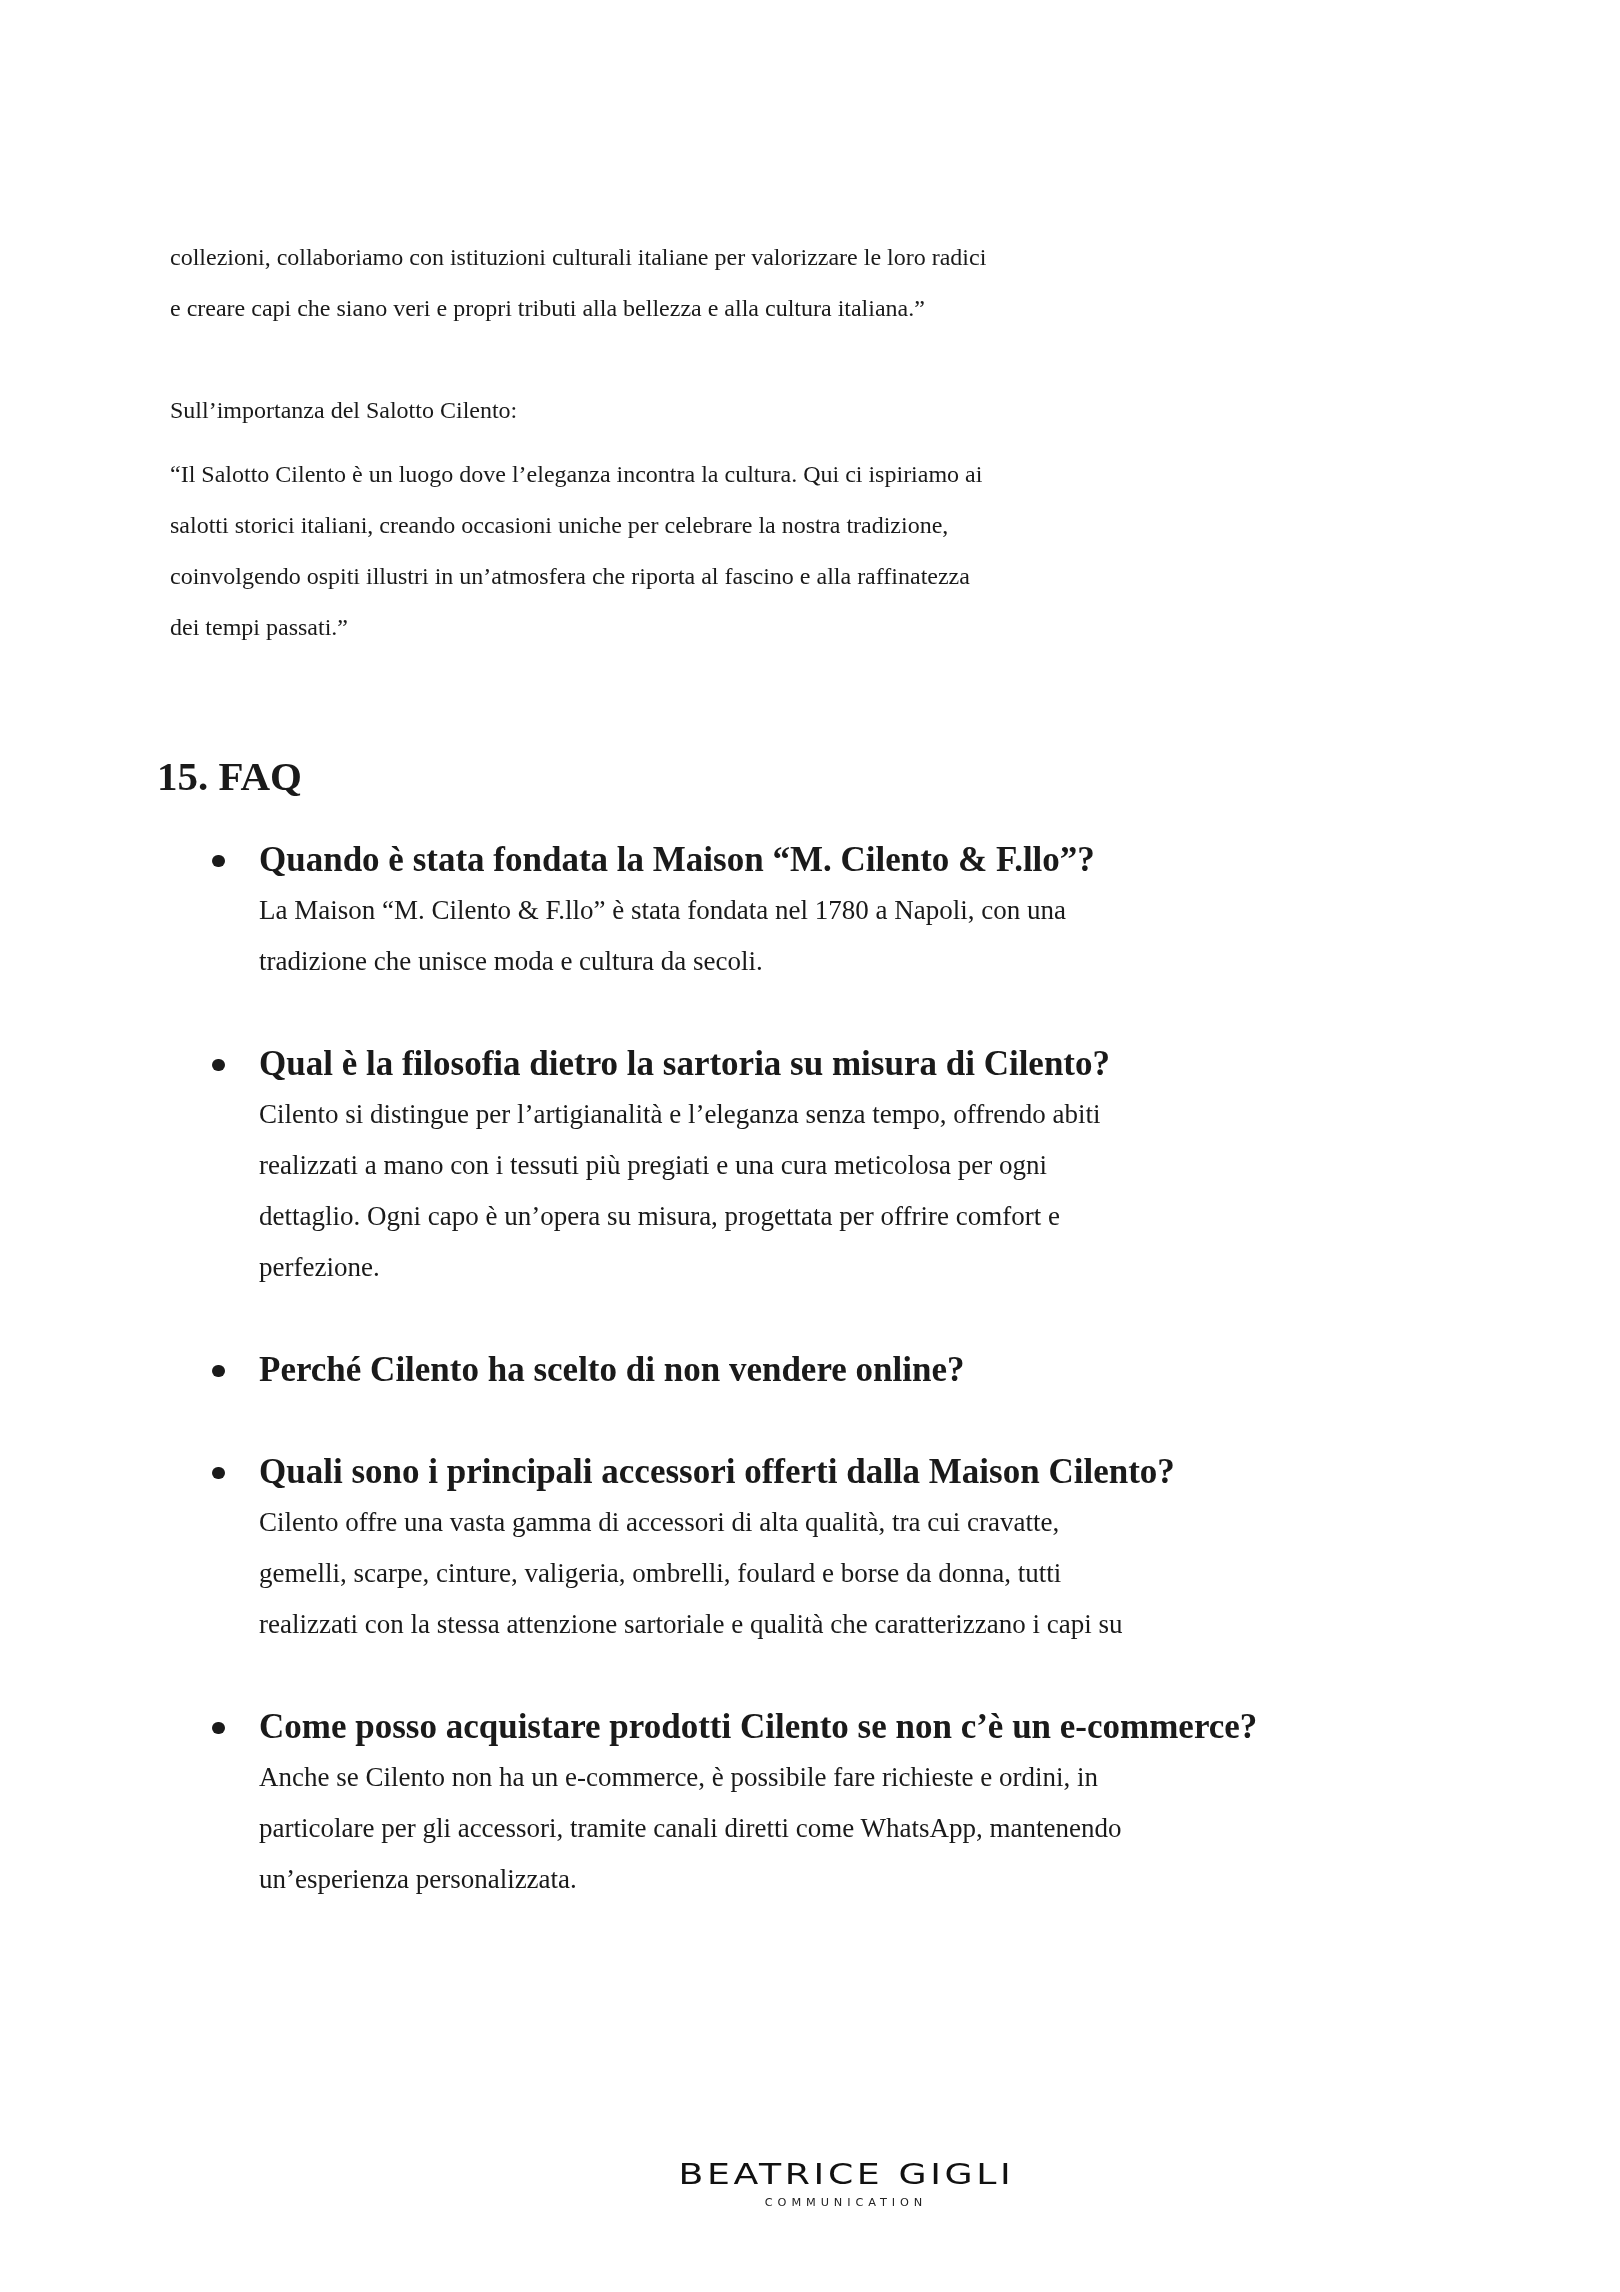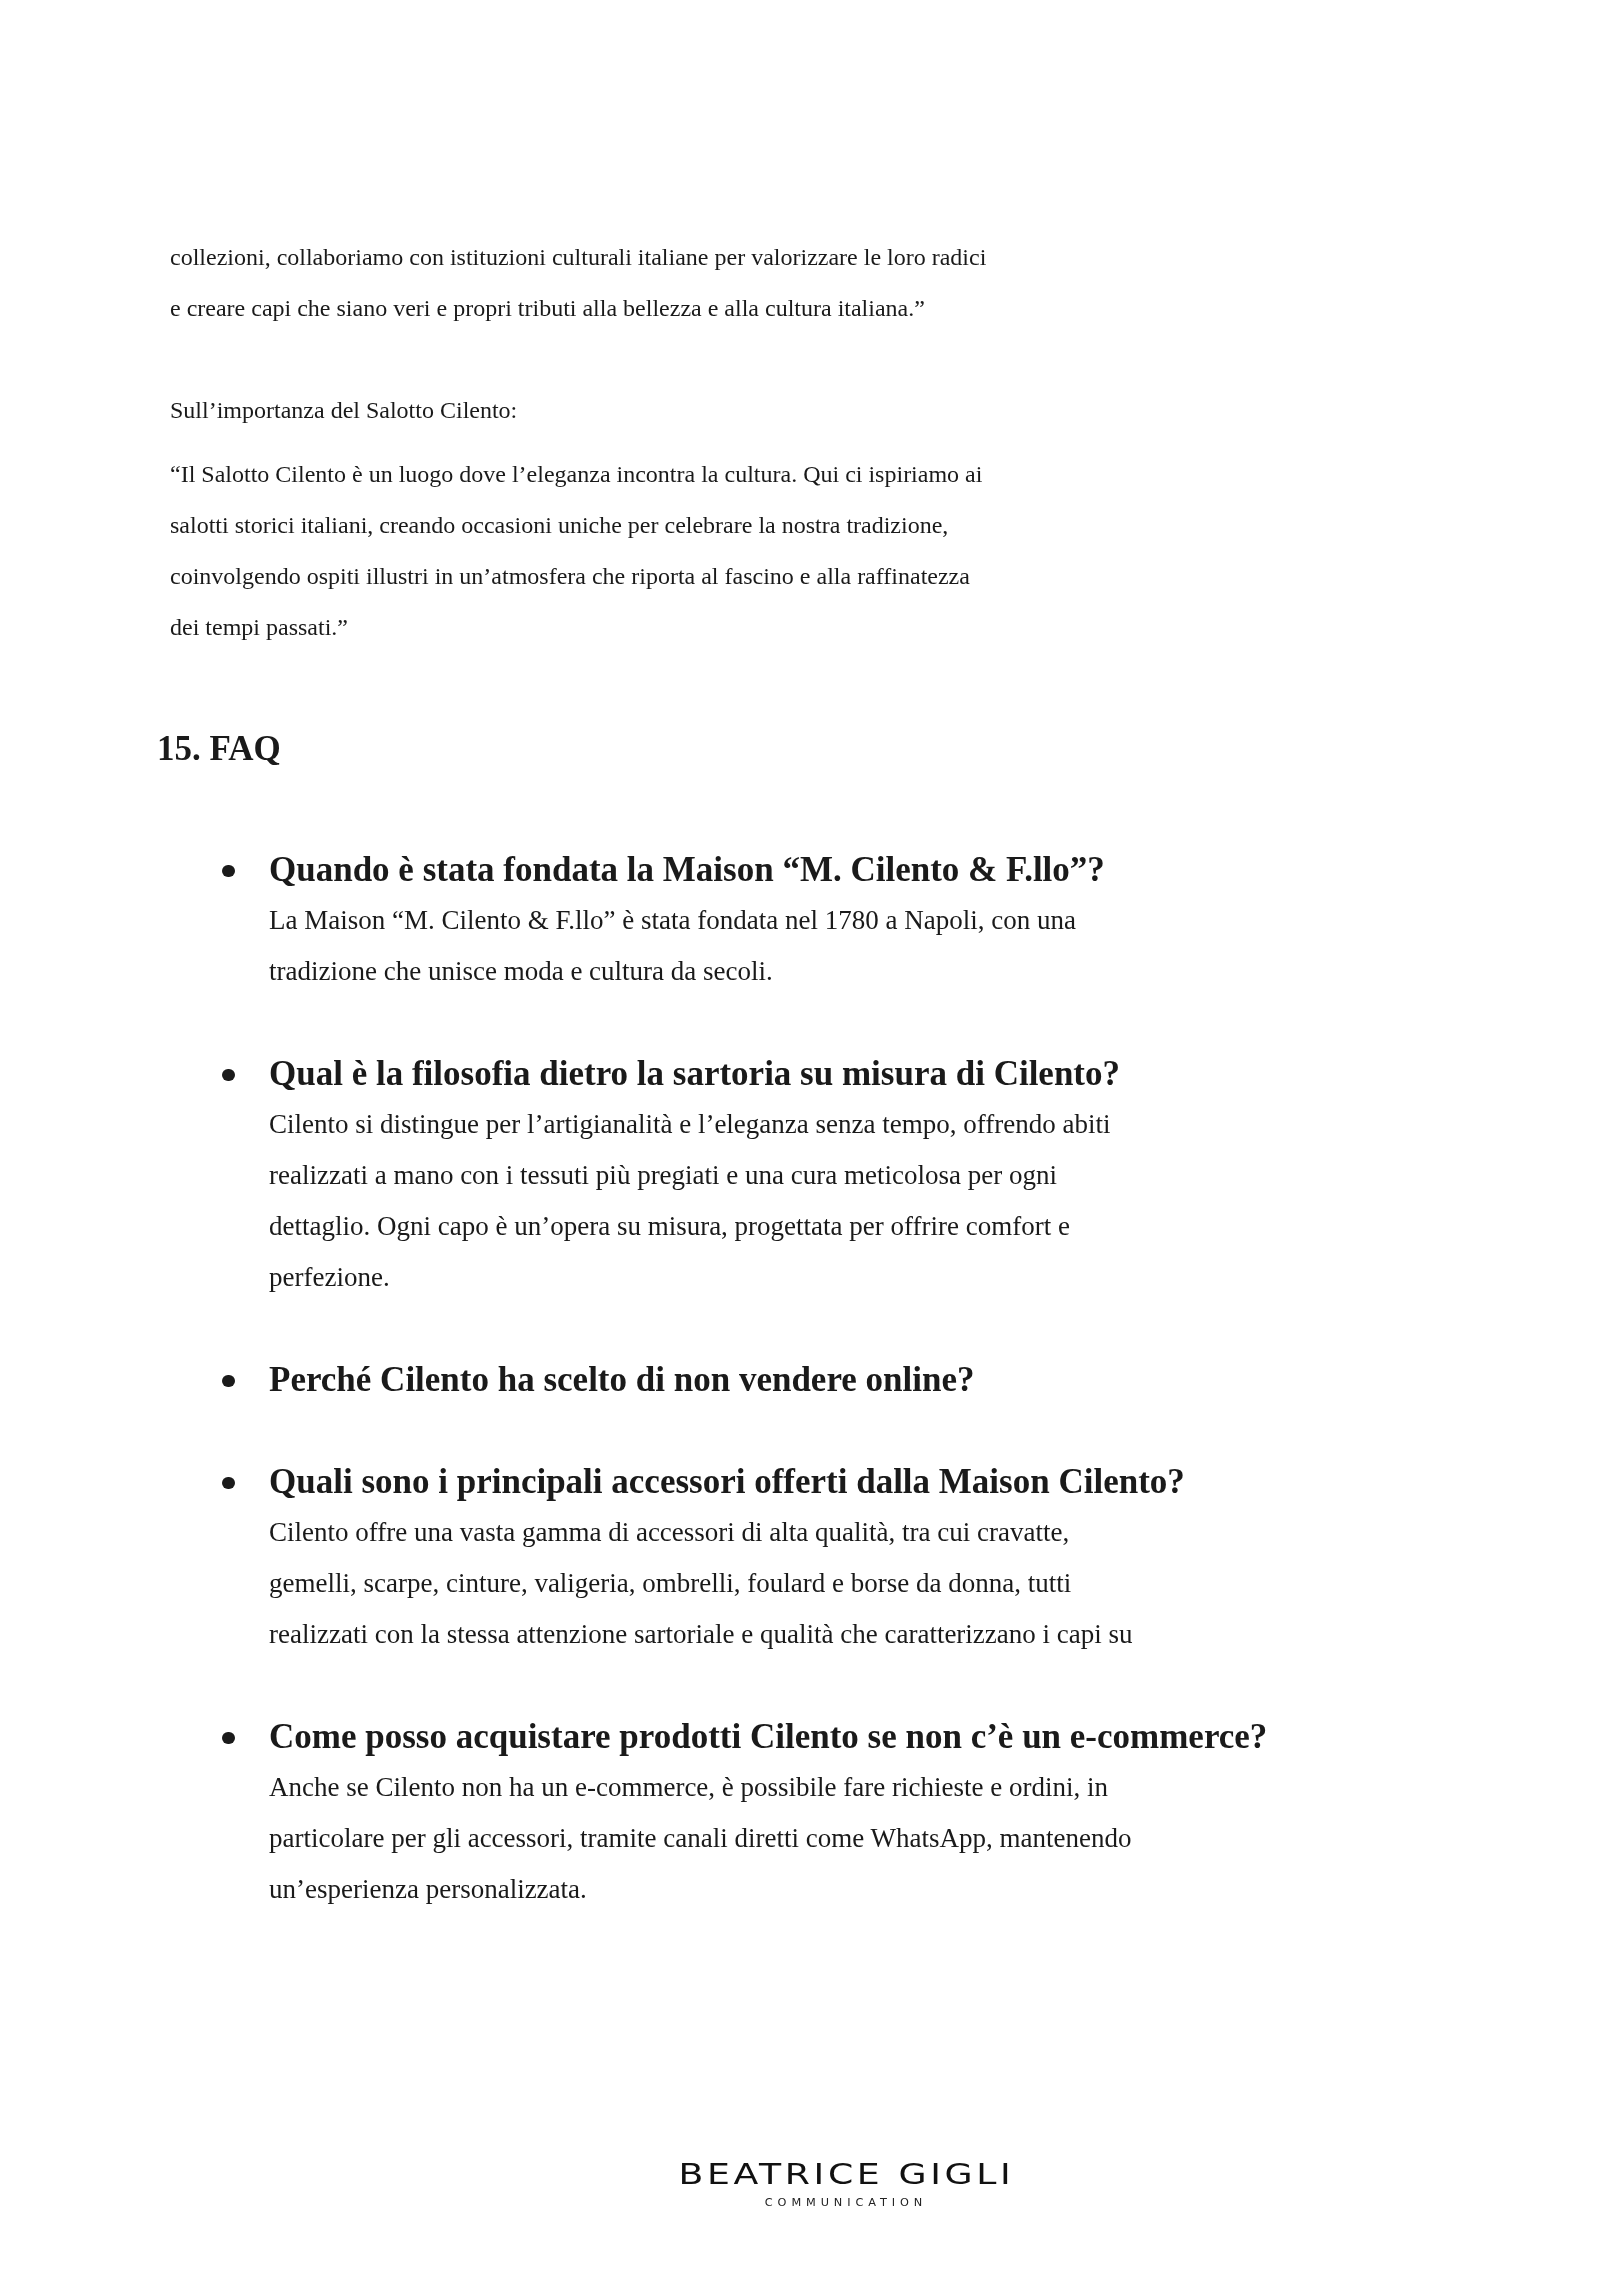--- a/index.html
+++ b/index.html
@@ -18,32 +18,32 @@
       width: 1333px;
     }
     .para {
       font-size: 24px;
       line-height: 51px;
       margin: 13px;
       white-space: pre-line;
     }
     .para.gap-after { margin-bottom: 51px; }
     .section-title {
-      font-size: 35px;
+      font-size: 41px;
       line-height: 51px;
       font-weight: bold;
       margin: 0;
       position: absolute;
-      top: 504px;
+      top: 532px;
       left: 0;
       text-align: center;
     }
     .faq-list {
       list-style: none;
-      margin: 17px;
+      margin: 7px;
       padding: 0;
       position: absolute;
       left: 0;
       top: 608px;
       width: 1372px;
     }
     .faq-item {
       position: relative;
       padding-left: 95px;
       margin-bottom: 51px;

